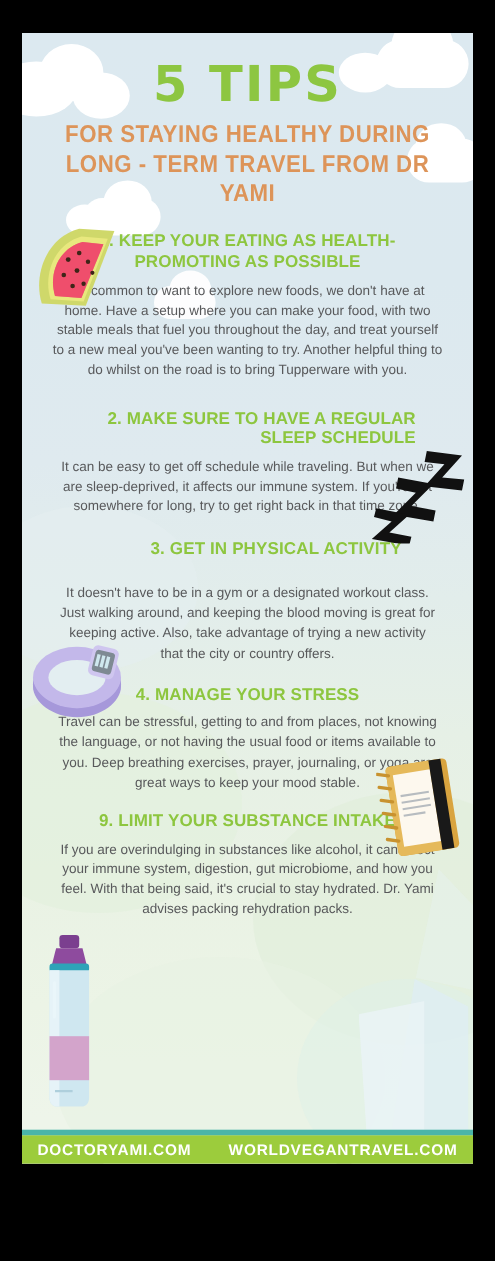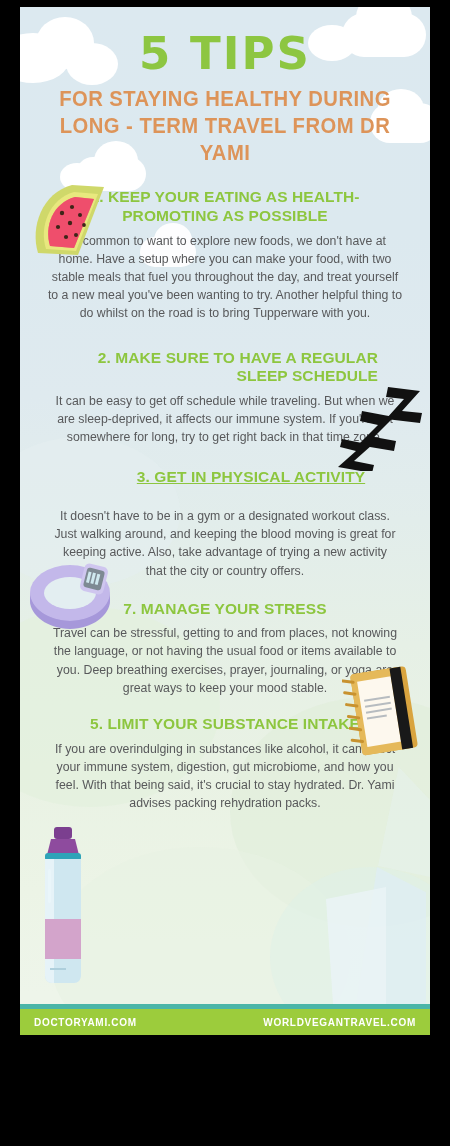--- a/index.html
+++ b/index.html
@@ -11,21 +11,21 @@
     overflow:hidden;
   }
   #stage {
     position:relative;
     width:450px; height:1146px;
     background:#000;
   }
   
   #poster {
     position:absolute;
-    left:20px; top:7px;
+    left:20px; top:30px;
     width:410px; height:1028px;
     overflow:hidden;
     background:linear-gradient(to bottom,
         #dce9f0 0%,
         #dce9ef 22%,
         #dfeaef 38%,
         #e2edeb 50%,
         #e6f0e6 62%,
         #e9f2e4 74%,
         #ecf4e6 86%,
@@ -117,21 +117,21 @@
   .tip-body {
     margin-top:6px;
     text-align:center;
     font-family:"Liberation Sans", sans-serif;
     font-size:12.3px;
     line-height:1.48;
     color:#58595b;
   }
   .tip-1 .tip-title { padding:0 14px; }
   .tip-2 .tip-title { padding:0 26px 0 6px;text-align:right; }
-  .tip-3 .tip-title { padding-left:52px;text-decoration:underline; }
+  .tip-3 .tip-title { padding-left:52px; }
   .tip-3 .tip-body  { padding:0 8px;margin-top:20px; }
   .tip-4 .tip-body  { padding:0 4px; }
   .tip-5 .tip-body  { padding:0 2px; }
 
   .tip-1 { margin-top:22px; }
   .tip-2 { margin-top:26px; }
   .tip-3 { margin-top:22px; }
   .tip-4 { margin-top:20px; }
   .tip-5 { margin-top:18px; }
 
@@ -163,21 +163,21 @@
     padding:0 14px;
     z-index:8;
   }
   #footer::before {
     content:""; position:absolute; left:0; top:-5px;
     width:100%; height:5px; background:#4ab5a8;
   }
   .footer-link {
     font-family:"Liberation Sans", sans-serif;
     font-weight:bold;
-    font-size:10px;
+    font-size:14px;
     letter-spacing:.7px;
     color:#ffffff;
   }
 </style>
 </head>
 <body>
 
 <div id="stage">
   <div id="poster">
 
@@ -215,26 +215,26 @@
         <div class="tip-title">2. MAKE SURE TO HAVE A REGULAR SLEEP SCHEDULE</div>
         <div class="tip-body">It can be easy to get off schedule while traveling. But when we are sleep-deprived, it affects our immune system.  If you're not somewhere for long, try to get right back in that time zone.</div>
       </div>
 
       <div class="tip tip-3">
         <div class="tip-title">3. GET IN PHYSICAL ACTIVITY</div>
         <div class="tip-body">It doesn't have to be in a gym or a designated workout class. Just walking around, and keeping the blood moving is great for keeping active. Also, take advantage of trying a new activity that the city or country offers.</div>
       </div>
 
       <div class="tip tip-4">
-        <div class="tip-title">7. MANAGE YOUR STRESS</div>
+        <div class="tip-title">4. MANAGE YOUR STRESS</div>
         <div class="tip-body">Travel can be stressful, getting to and from places, not knowing the language, or not having the usual food or items available to you. Deep breathing exercises, prayer, journaling, or yoga are great ways to keep your mood stable.</div>
       </div>
 
       <div class="tip tip-5">
-        <div class="tip-title">5. LIMIT YOUR SUBSTANCE INTAKE</div>
+        <div class="tip-title">9. LIMIT YOUR SUBSTANCE INTAKE</div>
         <div class="tip-body">If you are overindulging in substances like alcohol, it can affect your immune system, digestion, gut microbiome, and how you feel. With that being said, it's crucial to stay hydrated. Dr. Yami advises packing rehydration packs.</div>
       </div>
 
     </div>
 
     <div class="deco" id="watermelon">
       <svg viewBox="0 0 82 84" width="82" height="84">
         <path d="M10 74 C2 48 14 14 44 6 L76 8 L50 76 Z" fill="#cfd86a"></path>
         <path d="M18 70 C11 48 21 20 46 13 L70 15 L48 72 Z" fill="#e8e87e"></path>
         <path d="M22 67 C16 47 25 24 47 18 L66 20 L46 69 Z" fill="#f2567a"></path>

